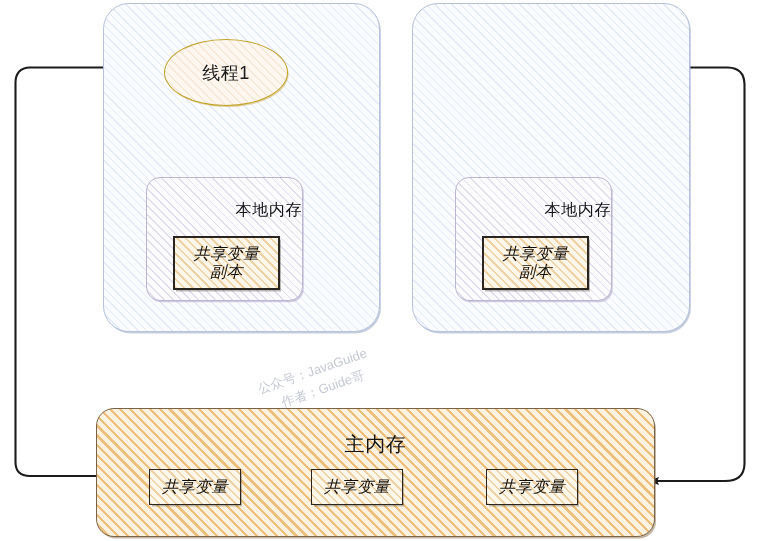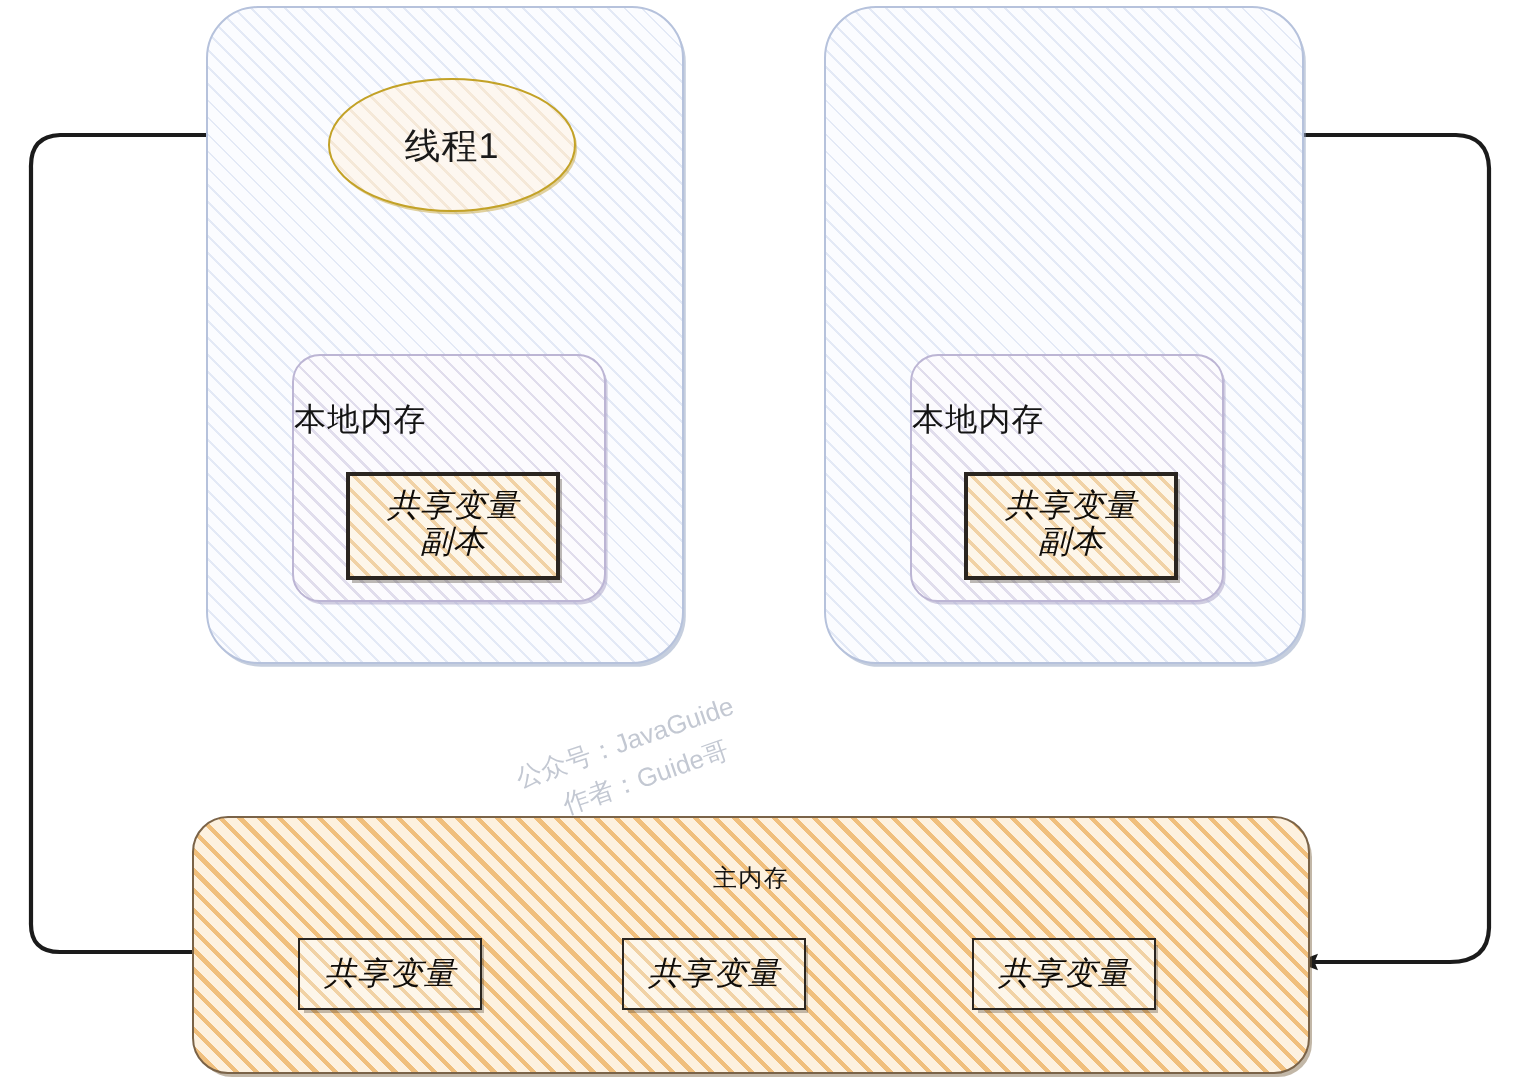--- a/index.html
+++ b/index.html
@@ -18,20 +18,21 @@
 
   
   .hatch-blue {
     background-color: #fbfcff;
     background-image:
       repeating-linear-gradient(45deg,
         rgba(173,190,225,0.30) 0px,
         rgba(173,190,225,0.30) 1px,
         rgba(255,255,255,0) 1px,
         rgba(255,255,255,0) 6px);
+    padding-left: 38px;
   }
   .hatch-purple {
     background-color: #fcfbfe;
     background-image:
       repeating-linear-gradient(45deg,
         rgba(168,160,200,0.33) 0px,
         rgba(168,160,200,0.33) 1.2px,
         rgba(255,255,255,0) 1.2px,
         rgba(255,255,255,0) 6px);
   }
@@ -89,21 +90,21 @@
     position: absolute;
     border: 1.5px solid #bcb5d4;
     border-radius: 14px;
     box-shadow: 1.4px 1.8px 0 -0.6px rgba(165,158,195,0.5);
   }
   .local-mem-label {
     position: absolute;
     top: 22px;
     left: 0;
     right: 0;
-    text-align: left;
+    text-align: right;
     font-size: 16px;
     color: #141414;
     letter-spacing: 0.6px;
   }
   .var-copy-box {
     position: absolute;
     border: 2px solid #2a2520;
     display: flex;
     flex-direction: column;
     align-items: center;
@@ -122,21 +123,21 @@
     border: 1.8px solid #7a6348;
     border-radius: 18px;
     box-shadow: 2px 2.5px 0 -1px rgba(120,95,60,0.45);
   }
   .main-mem-label {
     position: absolute;
     top: 22px;
     left: 0;
     right: 0;
     text-align: center;
-    font-size: 12px;
+    font-size: 20px;
     color: #141414;
     letter-spacing: 0.7px;
   }
   .shared-var-box {
     position: absolute;
     border: 1.8px solid #2a2520;
     display: flex;
     align-items: center;
     justify-content: center;
     box-shadow: 2px 2.5px 0 -1px rgba(70,60,45,0.32);

